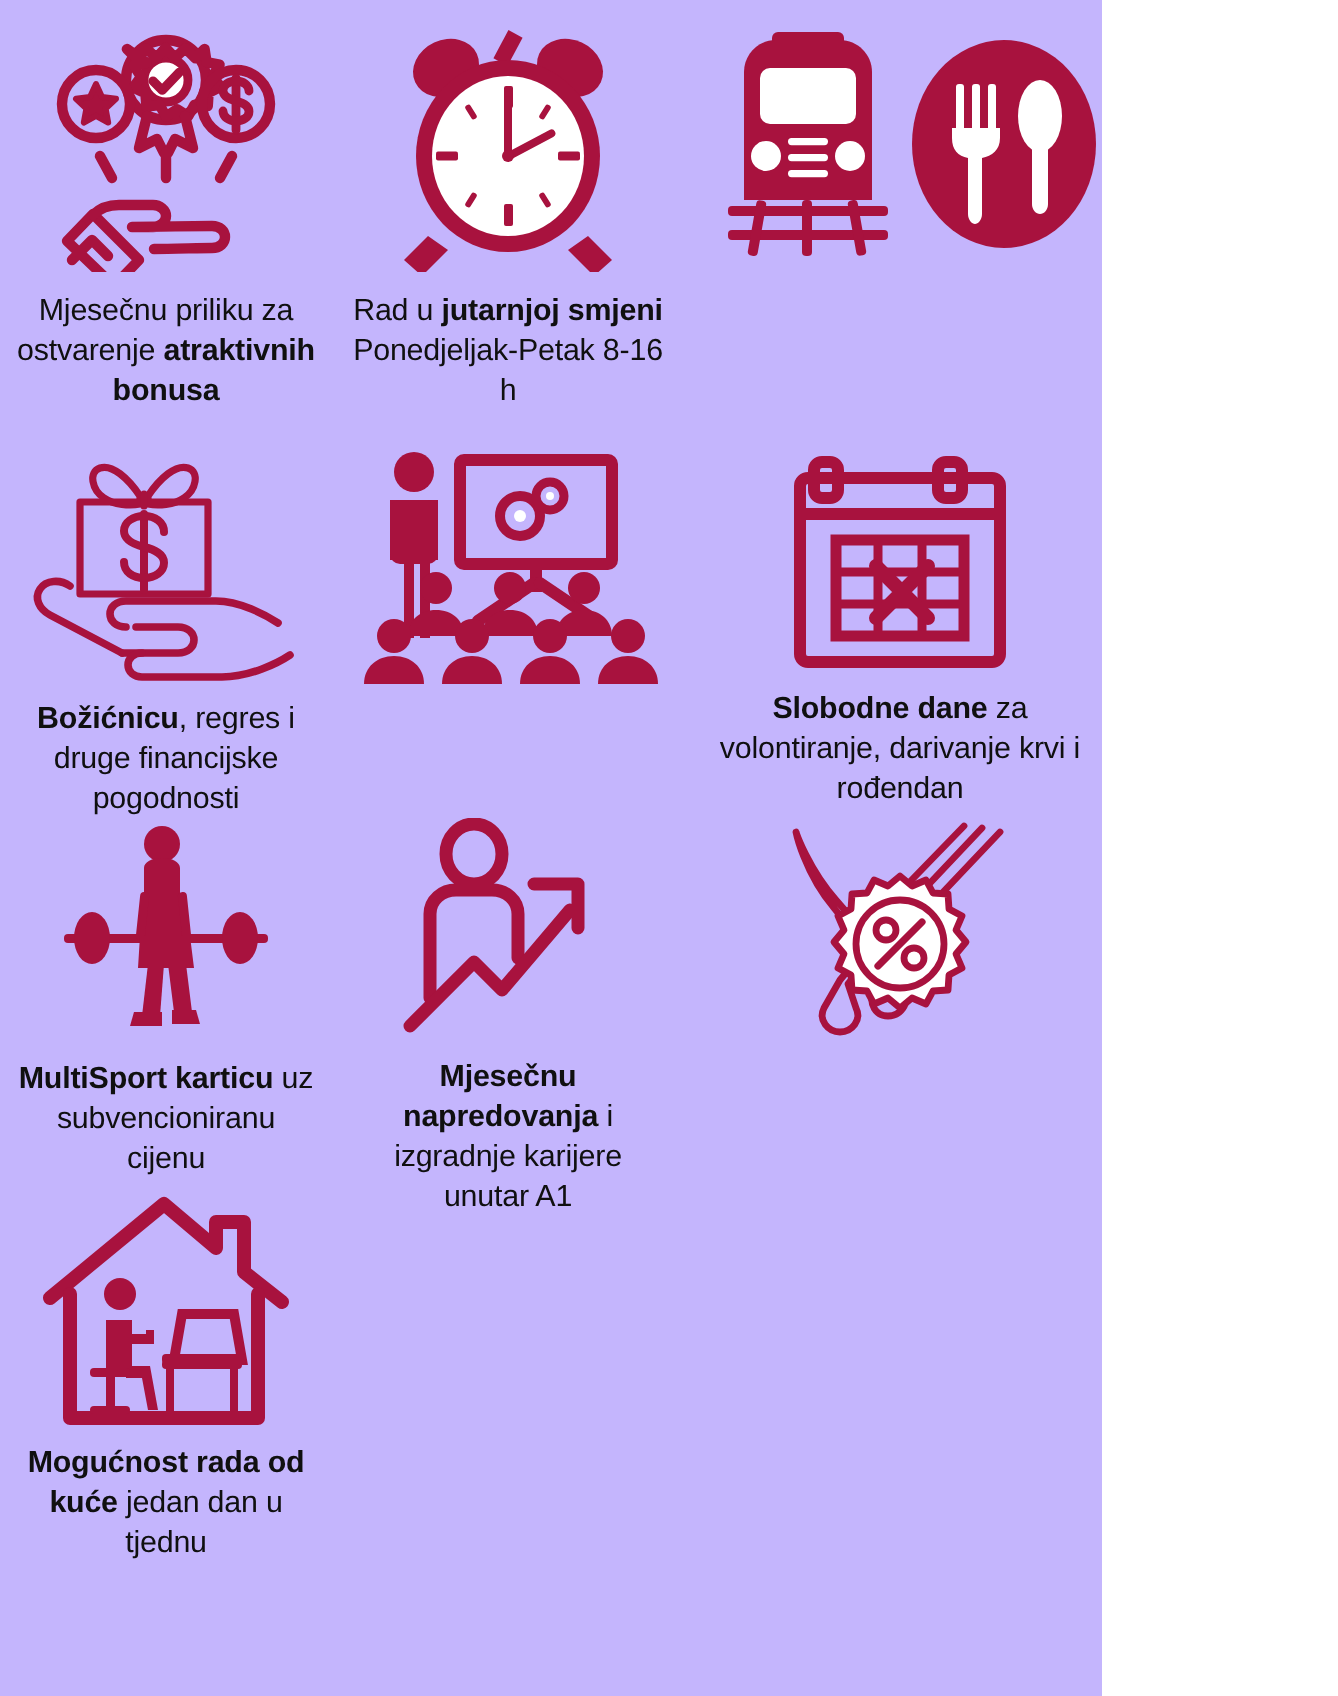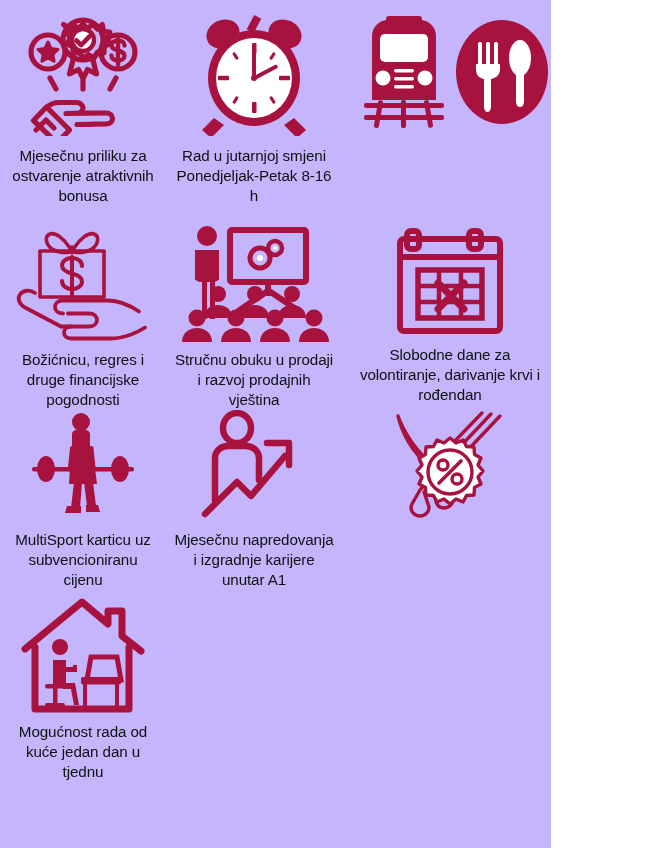--- a/index.html
+++ b/index.html
@@ -36,21 +36,21 @@
 
   .benefit-text {
     margin-top: 8px;
     text-align: center;
     color: #101010;
     font-size: 15.2px;
     line-height: 20px;
     letter-spacing: -0.1px;
     max-width: 212px;
   }
-  .benefit-text b { font-weight: normal; }
+  .benefit-text b { font-weight: bold; }
   svg { display: block; }
 </style>
 </head>
 <body>
 
 <div id="benefits-grid">
 
   <div class="benefit-card r1">
     <div class="icon-wrap">
       <svg width="128" height="128" viewBox="0 0 128 128" fill="none" stroke="#A8123E" stroke-width="5.2" stroke-linecap="round" stroke-linejoin="round">
@@ -185,21 +185,20 @@
             <circle cx="62" cy="94" r="8.5"></circle>
             <path d="M47 118c0-8.5 6.5-14 15-14s15 5.5 15 14z"></path>
             <circle cx="101" cy="94" r="8.5"></circle>
             <path d="M86 118c0-8.5 6.5-14 15-14s15 5.5 15 14z"></path>
             <circle cx="140" cy="94" r="8.5"></circle>
             <path d="M125 118c0-8.5 6.5-14 15-14s15 5.5 15 14z"></path>
           </g>
         </g>
       </svg>
     </div>
-    <div class="benefit-text"><b>Stručnu obuku</b><span> u prodaji i razvoj prodajnih vještina</span></div>
   </div>
 
   <div class="benefit-card r3">
     <div class="icon-wrap">
       <svg width="118" height="112" viewBox="0 0 118 112" fill="none" stroke="#A8123E" stroke-width="6">
         <rect x="16" y="6" width="12" height="18" rx="4"></rect>
         <rect x="78" y="6" width="12" height="18" rx="4"></rect>
         <rect x="9" y="14" width="100" height="92" rx="4"></rect>
         <line x1="9" y1="32" x2="109" y2="32"></line>
         <rect x="27" y="45" width="64" height="48" stroke-width="5.5"></rect>

